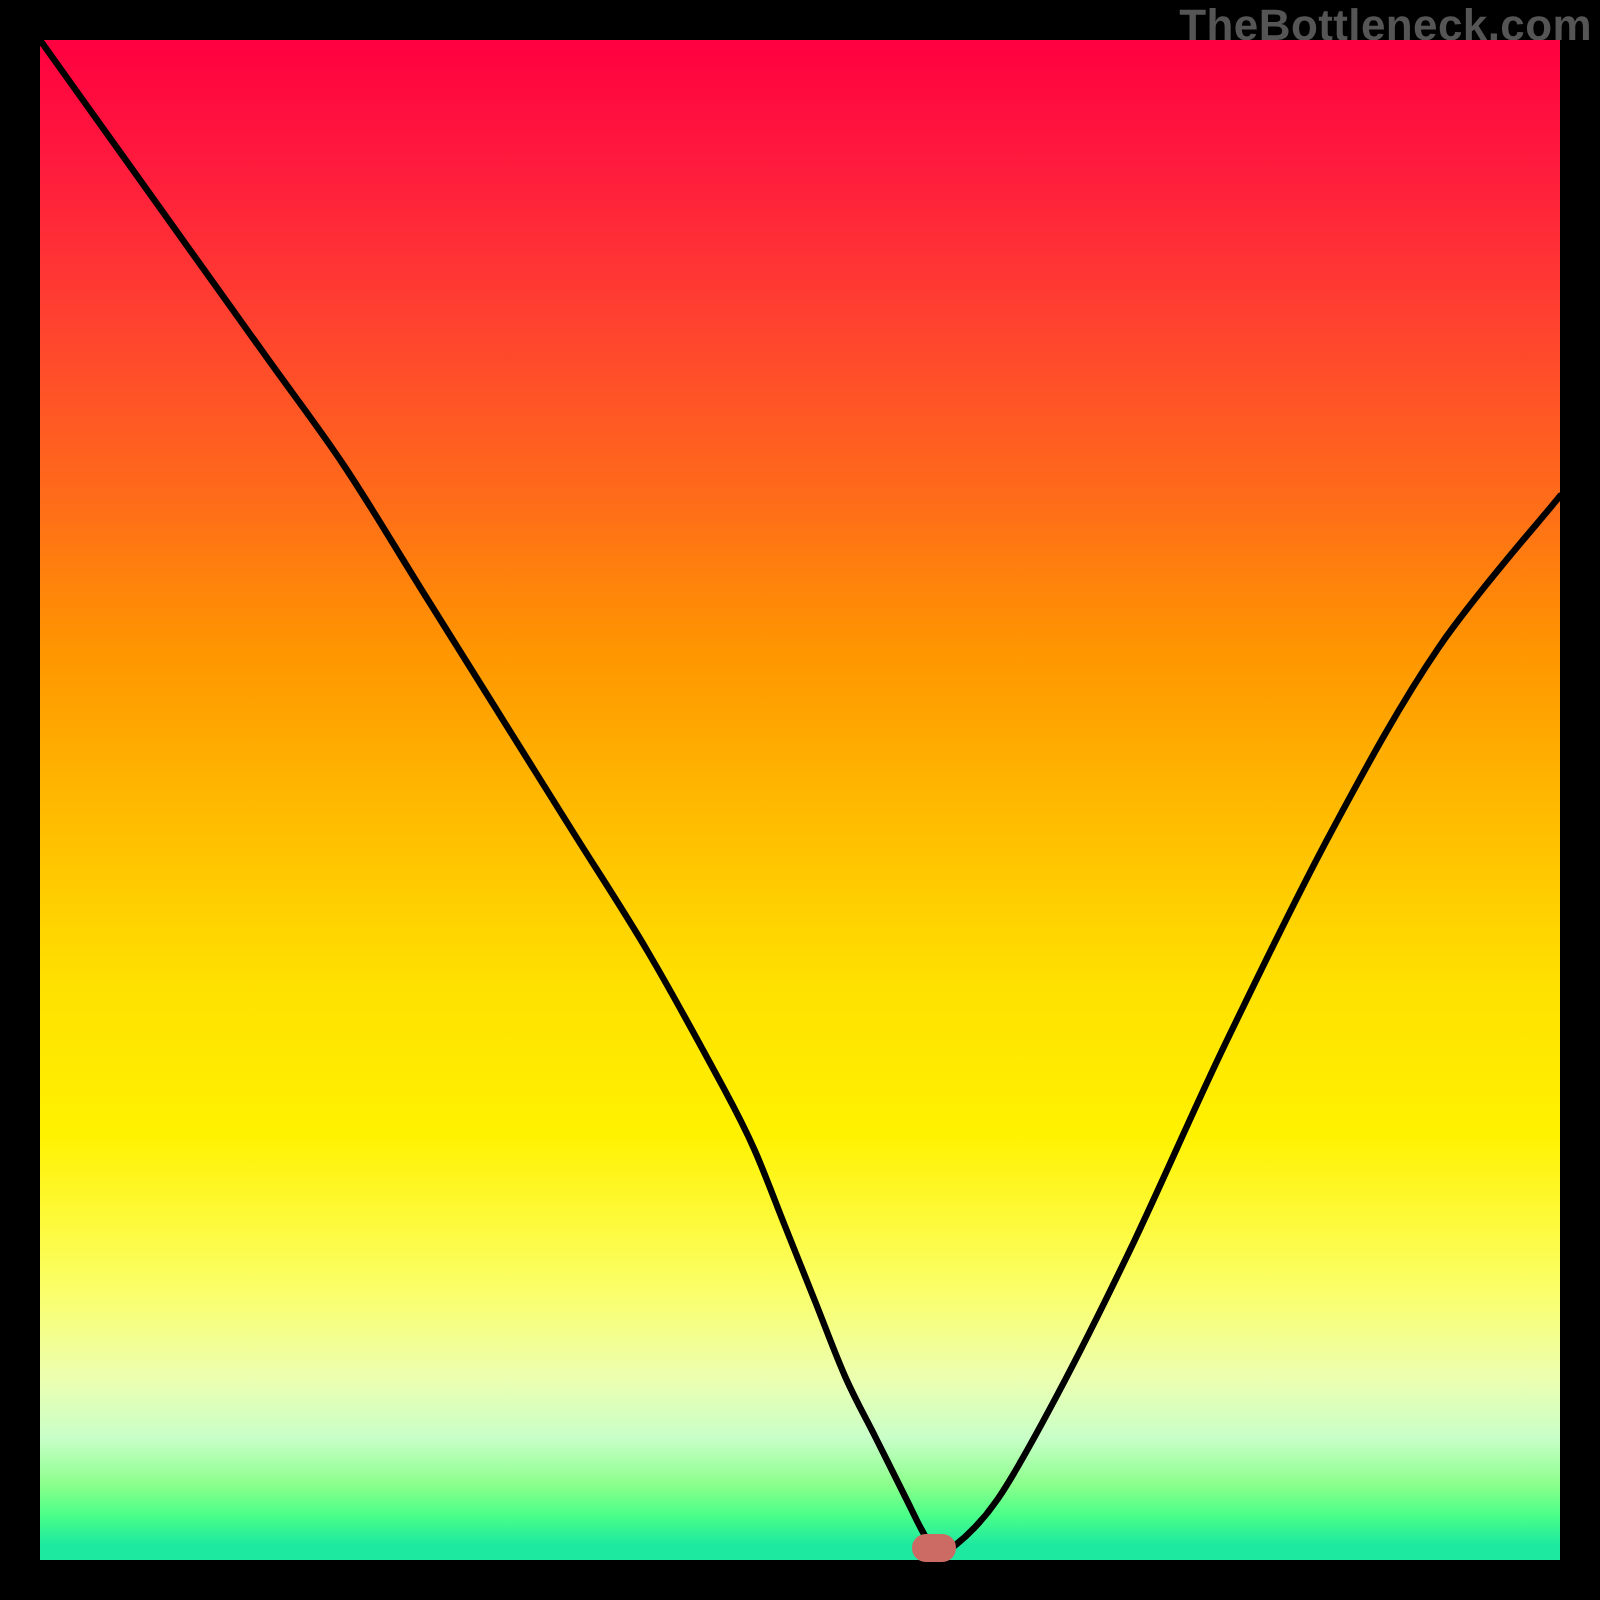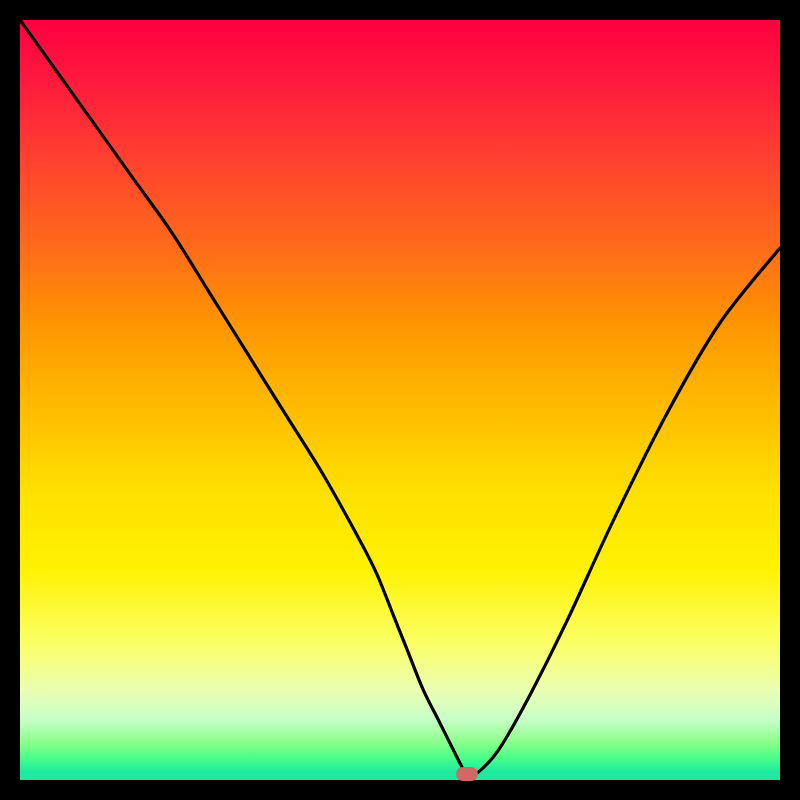--- a/index.html
+++ b/index.html
@@ -57,19 +57,20 @@
     height: 14px;
     border-radius: 8px;
     background: #cc6b63;
     transform: translate(-50%, -50%);
   }
 </style>
 </head>
 <body>
 
 <div class="frame">
+  <div class="watermark">TheBottleneck.com</div>
   <div class="plot-area">
     <svg class="curve" viewBox="0 0 760 760" preserveAspectRatio="none">
       <path id="curve-path" fill="none" stroke="#000" stroke-width="3.2" stroke-linecap="round" stroke-linejoin="round" d="M 0.00 0.00 C 6.33 8.87, 25.33 35.47, 38.00 53.20 C 50.67 70.93, 63.33 88.67, 76.00 106.40 C 88.67 124.13, 101.33 141.87, 114.00 159.60 C 126.67 177.33, 139.33 193.80, 152.00 212.80 C 164.67 231.80, 177.33 253.33, 190.00 273.60 C 202.67 293.87, 215.33 314.13, 228.00 334.40 C 240.67 354.67, 253.33 374.93, 266.00 395.20 C 278.67 415.47, 291.33 434.47, 304.00 456.00 C 316.67 477.53, 333.13 507.93, 342.00 524.40 C 350.87 540.87, 352.13 543.40, 357.20 554.80 C 362.27 566.20, 367.33 580.13, 372.40 592.80 C 377.47 605.47, 382.53 618.13, 387.60 630.80 C 392.67 643.47, 397.73 657.40, 402.80 668.80 C 407.87 680.20, 412.93 689.07, 418.00 699.20 C 423.07 709.33, 429.40 722.00, 433.20 729.60 C 437.00 737.20, 438.52 740.75, 440.80 744.80 C 443.08 748.85, 444.35 752.40, 446.88 753.92 C 449.41 755.44, 450.68 757.97, 456.00 753.92 C 461.32 749.87, 469.93 742.52, 478.80 729.60 C 487.67 716.68, 497.80 697.93, 509.20 676.40 C 520.60 654.87, 533.27 629.53, 547.20 600.40 C 561.13 571.27, 576.33 535.80, 592.80 501.60 C 609.27 467.40, 628.27 428.13, 646.00 395.20 C 663.73 362.27, 680.20 331.87, 699.20 304.00 C 718.20 276.13, 749.87 240.67, 760.00 228.00"></path>
     </svg>
     <div class="marker" id="marker" style="left: 446.88px; top: 753.92px; background: rgb(204, 107, 99);"></div>
   </div>
 </div>
 
 </body></html>

